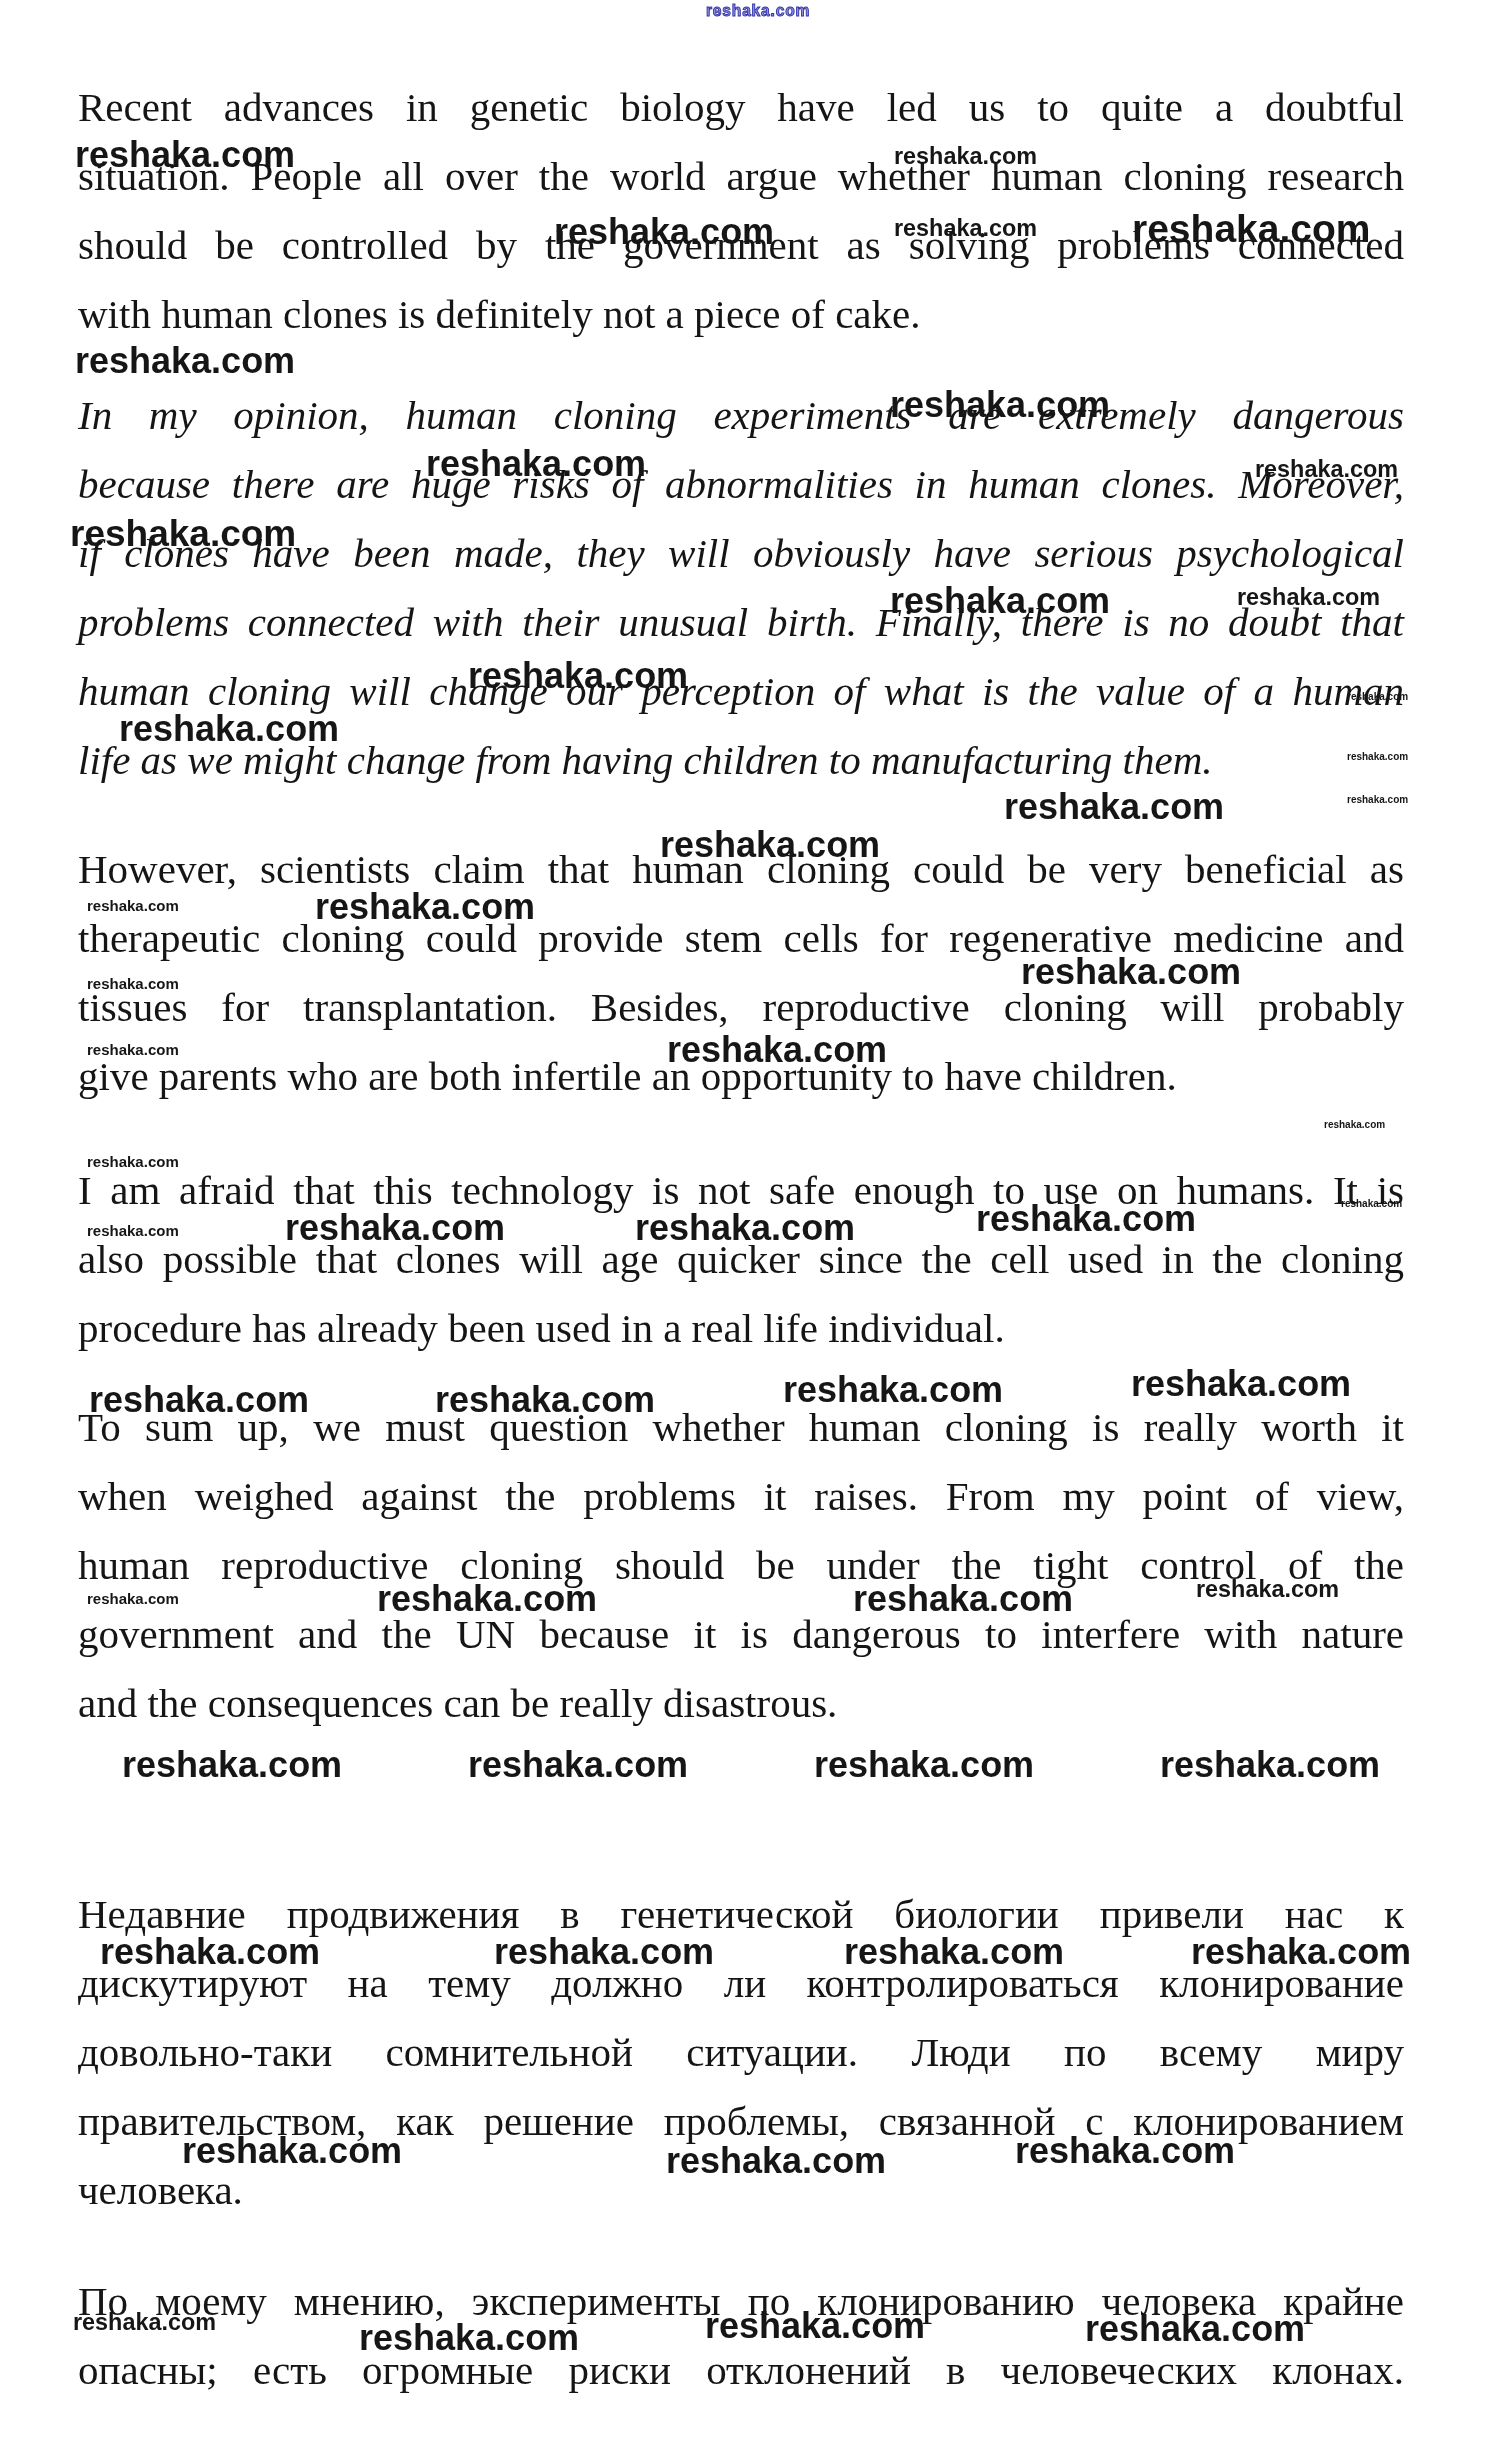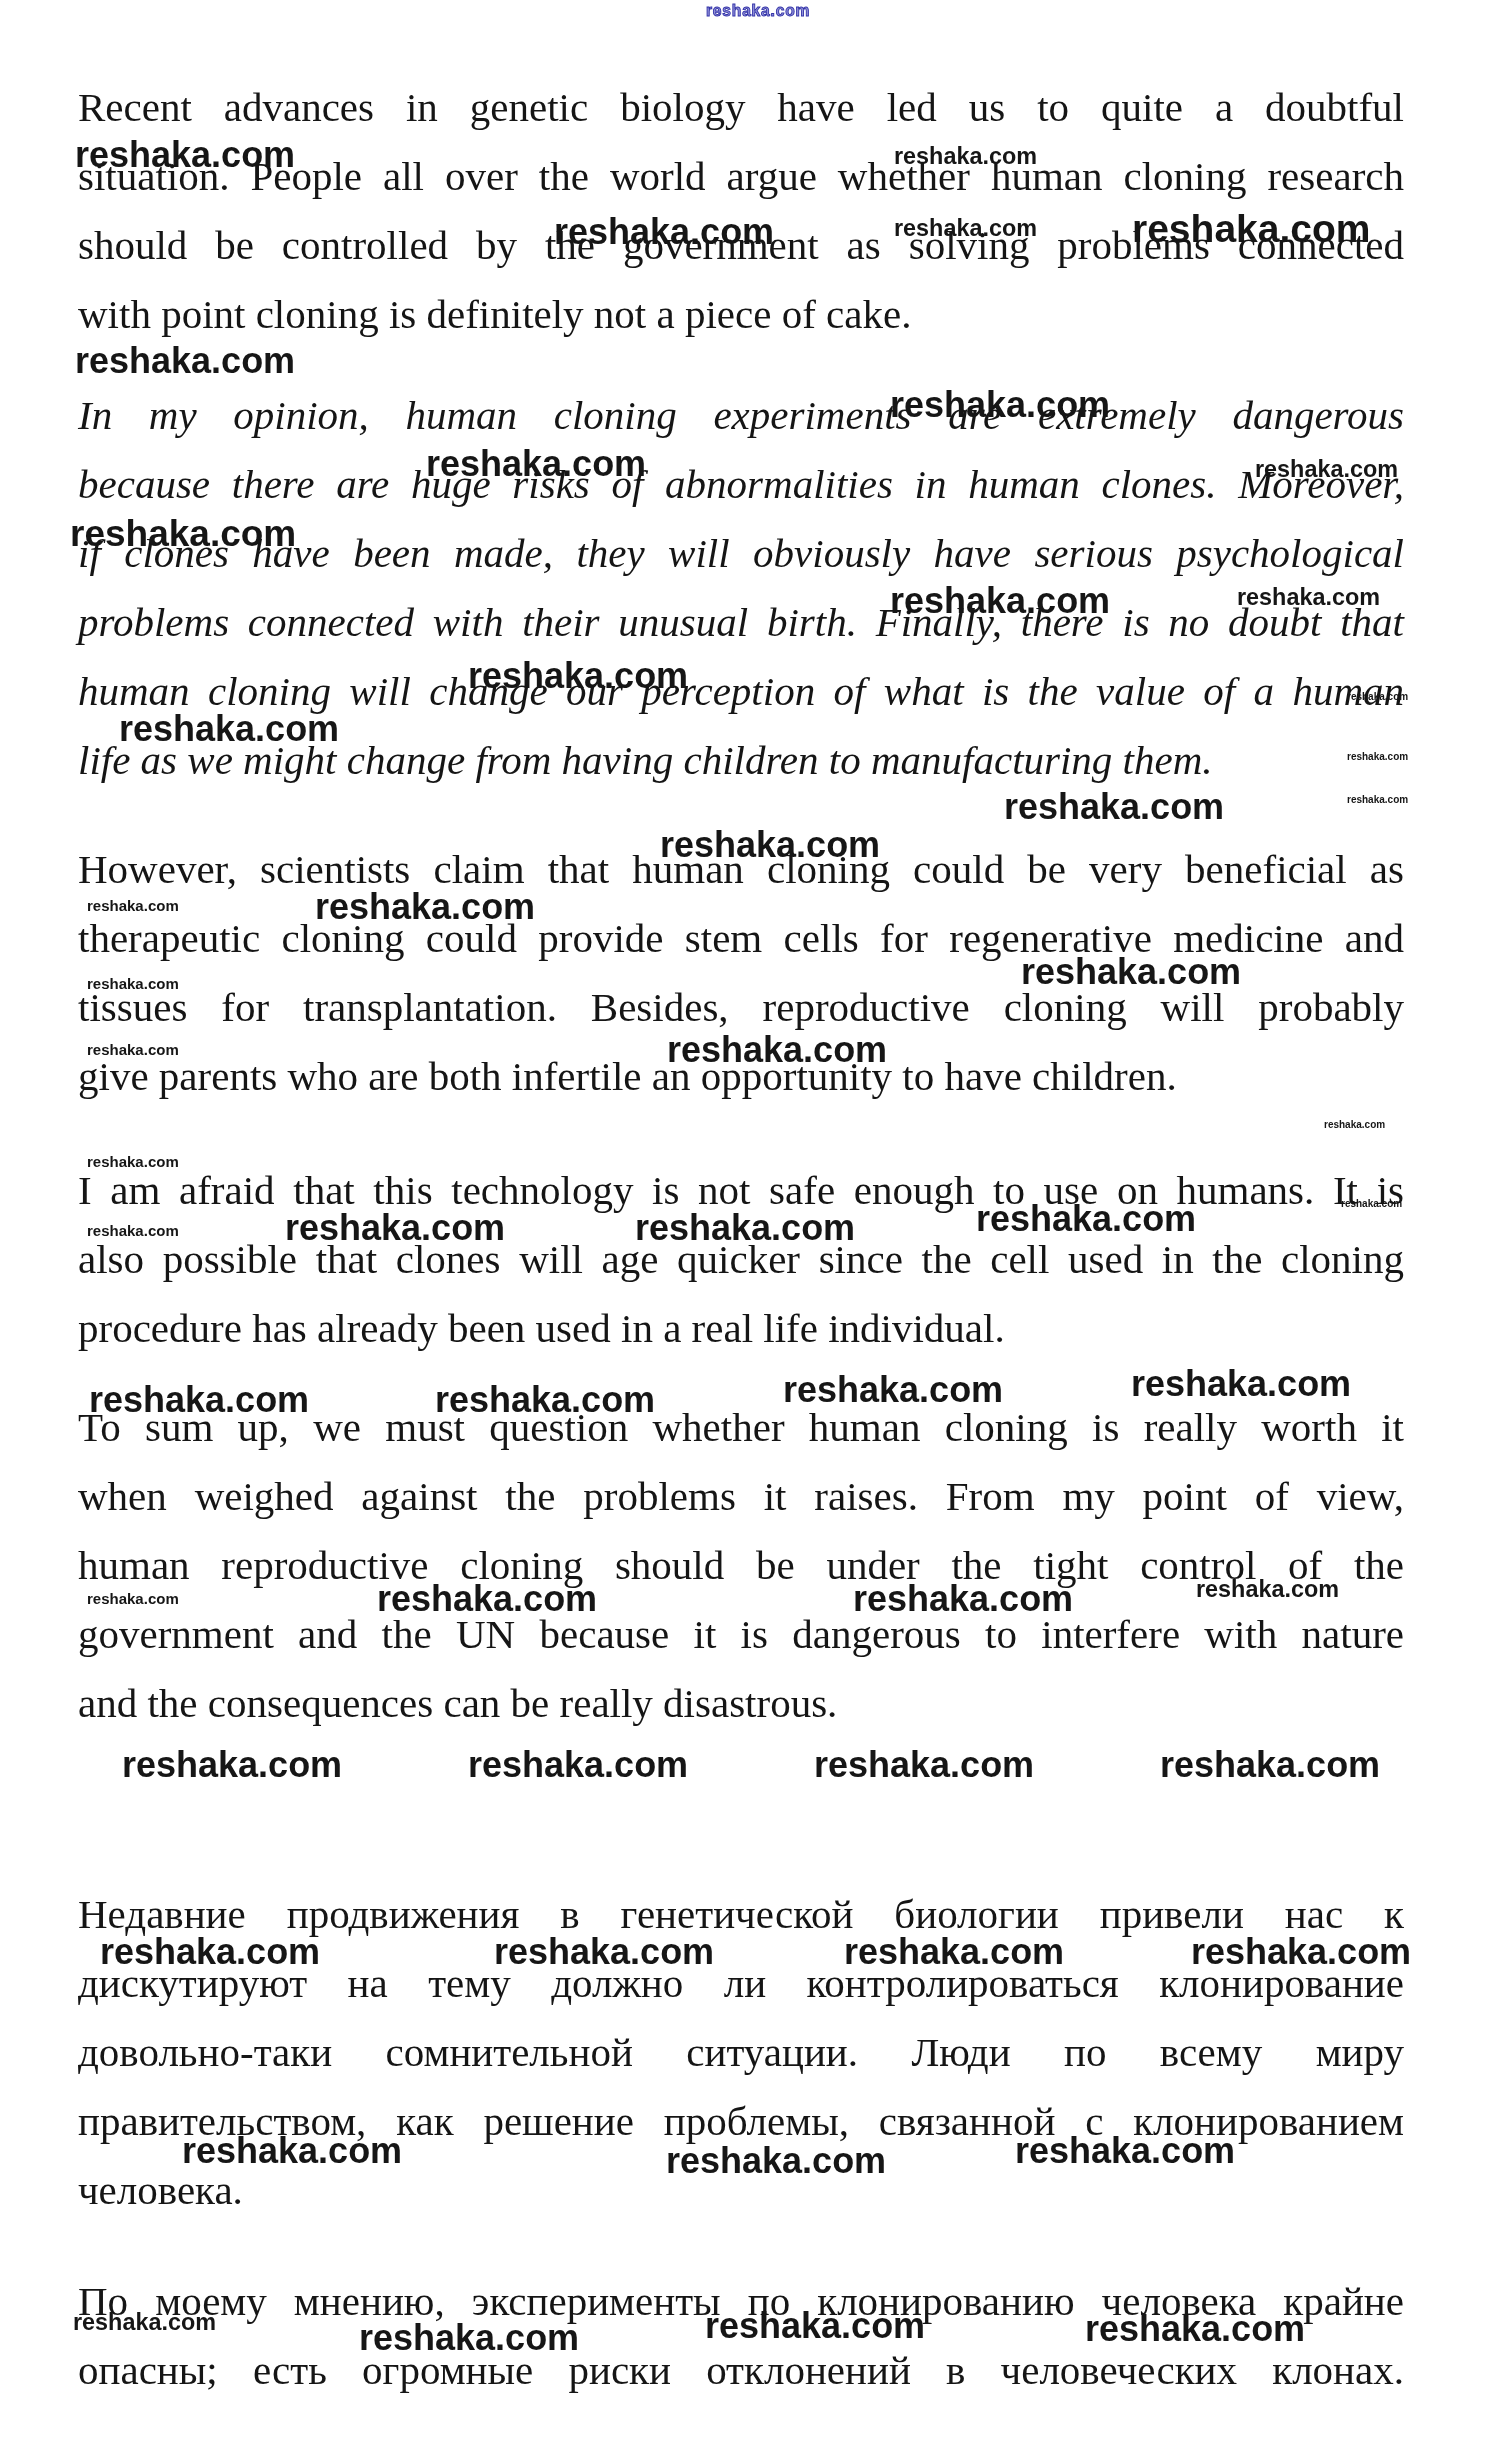--- a/index.html
+++ b/index.html
@@ -47,21 +47,21 @@
 </style>
 </head>
 <body>
 
 <div class="page">
   <div id="paragraphs">
       <div class="para" style="top: 73px;">
         <div class="line">Recent advances in genetic biology have led us to quite a doubtful</div>
         <div class="line">situation. People all over the world argue whether human cloning research</div>
         <div class="line">should be controlled by the government as solving problems connected</div>
-        <div class="line last">with point cloning is definitely not a piece of cake.</div>
+        <div class="line last">with human clones is definitely not a piece of cake.</div>
       </div>
       <div class="para" style="top: 381px; font-style: italic;">
         <div class="line">In my opinion, human cloning experiments are extremely dangerous</div>
         <div class="line">because there are huge risks of abnormalities in human clones. Moreover,</div>
         <div class="line">if clones have been made, they will obviously have serious psychological</div>
         <div class="line">problems connected with their unusual birth. Finally, there is no doubt that</div>
         <div class="line">human cloning will change our perception of what is the value of a human</div>
         <div class="line last">life as we might change from having children to manufacturing them.</div>
       </div>
       <div class="para" style="top: 835px;">

